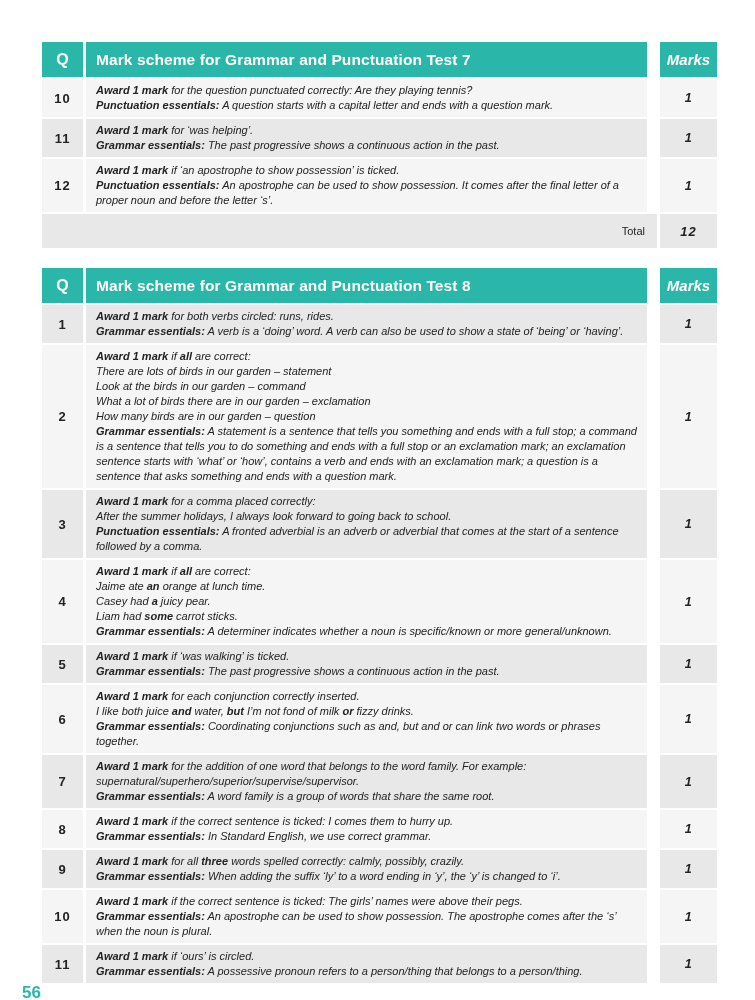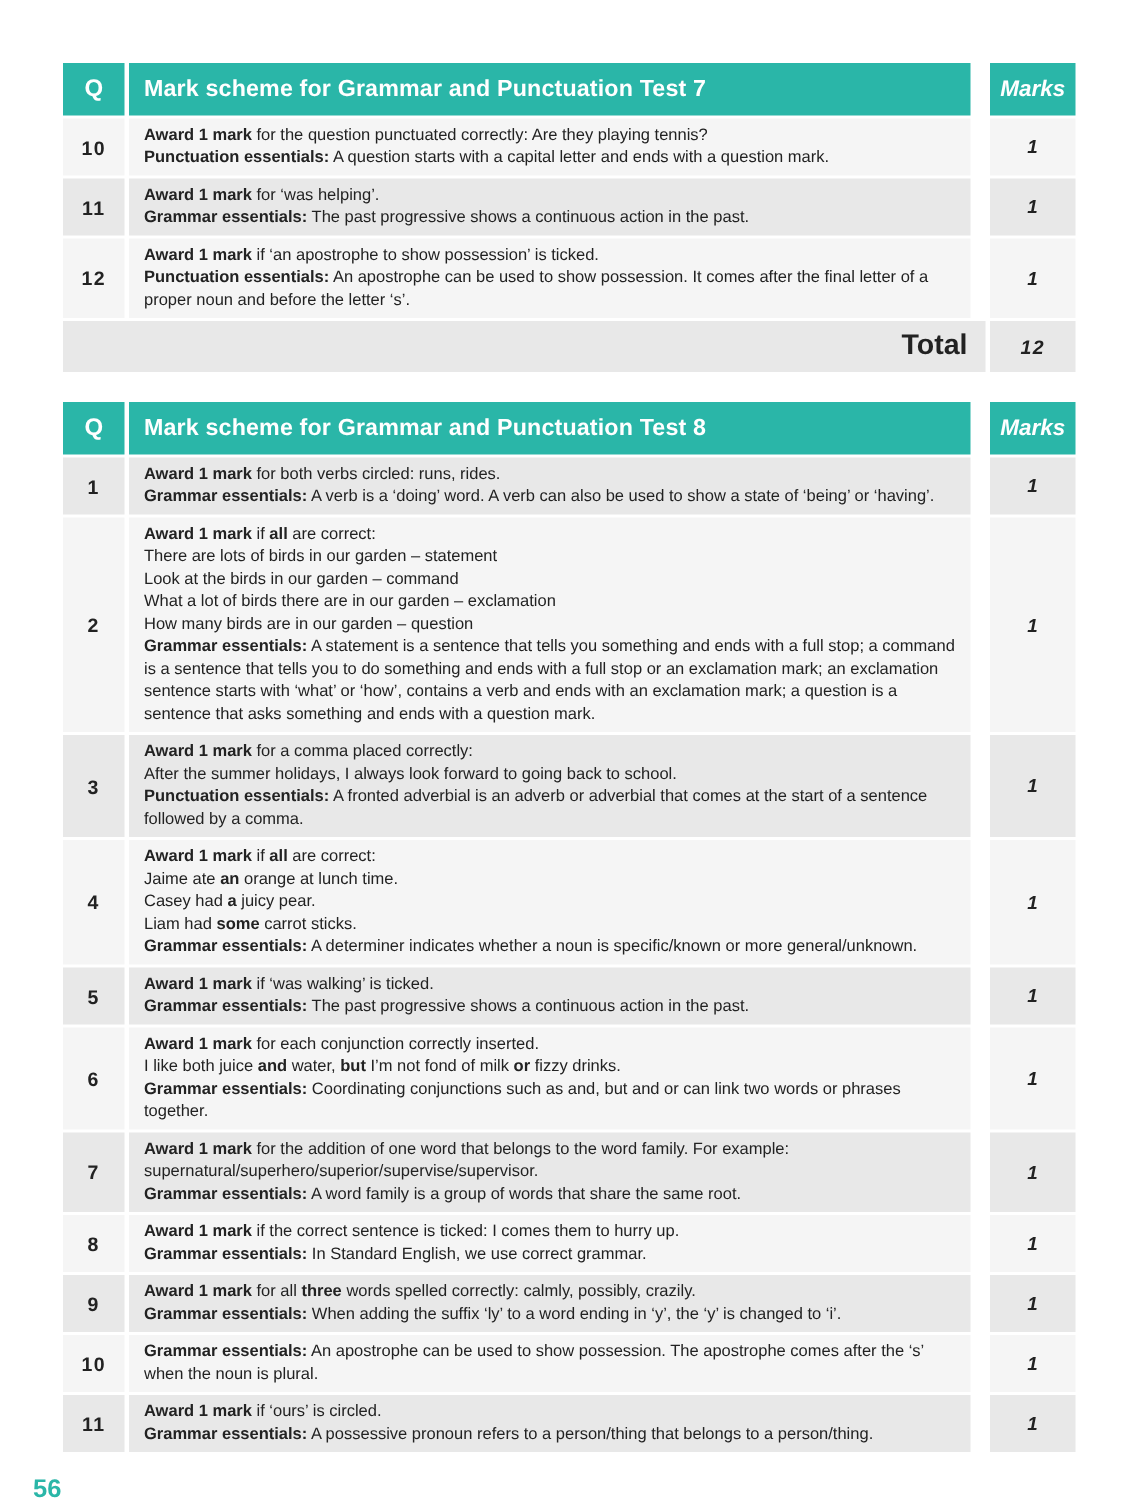--- a/index.html
+++ b/index.html
@@ -81,40 +81,41 @@
   .row.body.dark .cell-marks { background: #e8e8e8; }
 
   .row.body .cell-q {
     font-weight: bold;
     font-size: 13px;
     letter-spacing: 1px;
   }
   .row.body .cell-content {
     font-size: 11px;
     line-height: 15px;
+    font-style: italic;
   }
   .row.body .cell-marks {
     font-weight: bold;
     font-size: 12.5px;
     letter-spacing: 0.5px;
   }
   .line { display: block; }
   .line b { font-weight: bold; }
 
   
   .row.total .cell-left {
     flex: 1 1 auto;
     margin-right: 3px;
     background: #e8e8e8;
     display: flex;
     align-items: center;
     justify-content: flex-end;
     padding: 4px 12px;
-    font-weight: bold;
-    font-size: 19px;
+    font-weight: normal;
+    font-size: 11px;
     min-height: 26px;
   }
   .row.total .cell-marks {
     background: #e8e8e8;
     font-weight: bold;
     font-size: 13px;
     letter-spacing: 1px;
   }
 
   .page-number {
@@ -248,20 +249,21 @@
         <div class="cell-q">9</div>
         <div class="cell-content">
           <span class="line"><b>Award 1 mark</b><span> for all </span><b>three</b><span> words spelled correctly: calmly, possibly, crazily.</span></span>
           <span class="line"><b>Grammar essentials:</b><span> When adding the suffix ‘ly’ to a word ending in ‘y’, the ‘y’ is changed to ‘i’.</span></span>
         </div>
         <div class="cell-marks">1</div>
       </div>
       <div class="row body light">
         <div class="cell-q">10</div>
         <div class="cell-content">
+          <span class="line"><b>Award 1 mark</b><span> if the correct sentence is ticked: The girls’ names were above their pegs.</span></span>
           <span class="line"><b>Grammar essentials:</b><span> An apostrophe can be used to show possession. The apostrophe comes after the ‘s’ when the noun is plural.</span></span>
         </div>
         <div class="cell-marks">1</div>
       </div>
       <div class="row body dark">
         <div class="cell-q">11</div>
         <div class="cell-content">
           <span class="line"><b>Award 1 mark</b><span> if ‘ours’ is circled.</span></span>
           <span class="line"><b>Grammar essentials:</b><span> A possessive pronoun refers to a person/thing that belongs to a person/thing.</span></span>
         </div>

